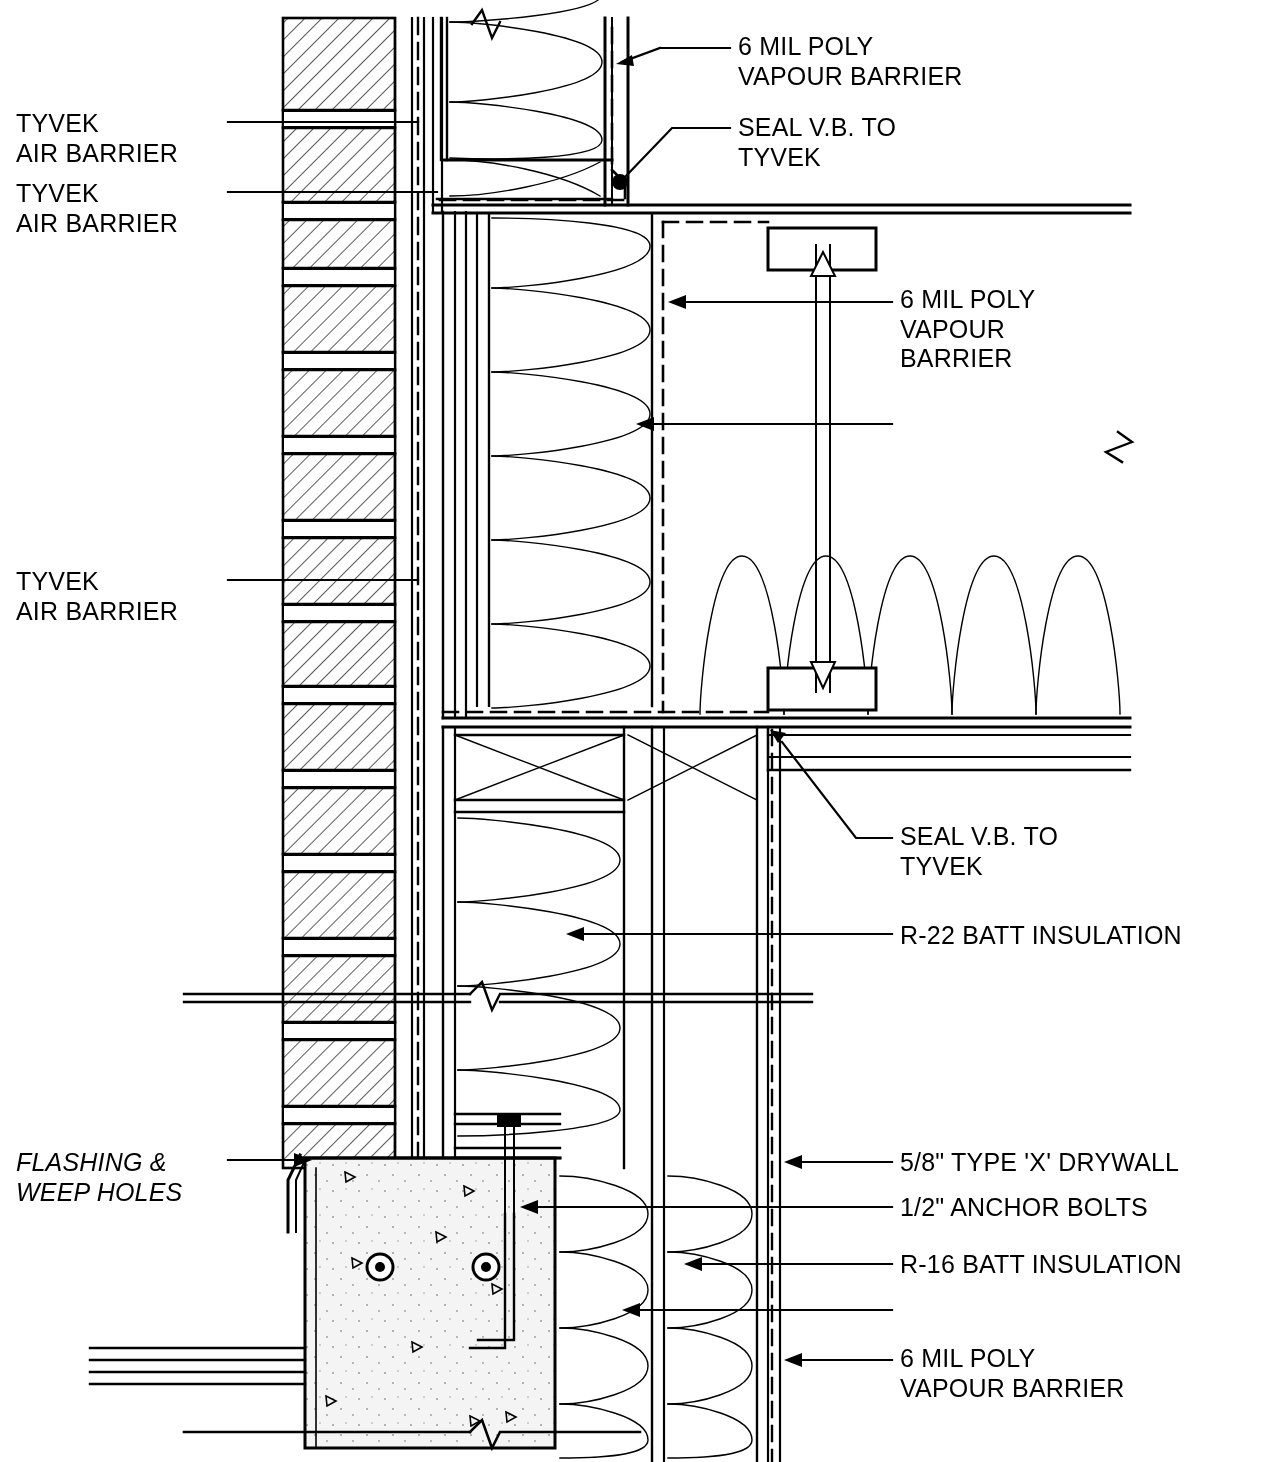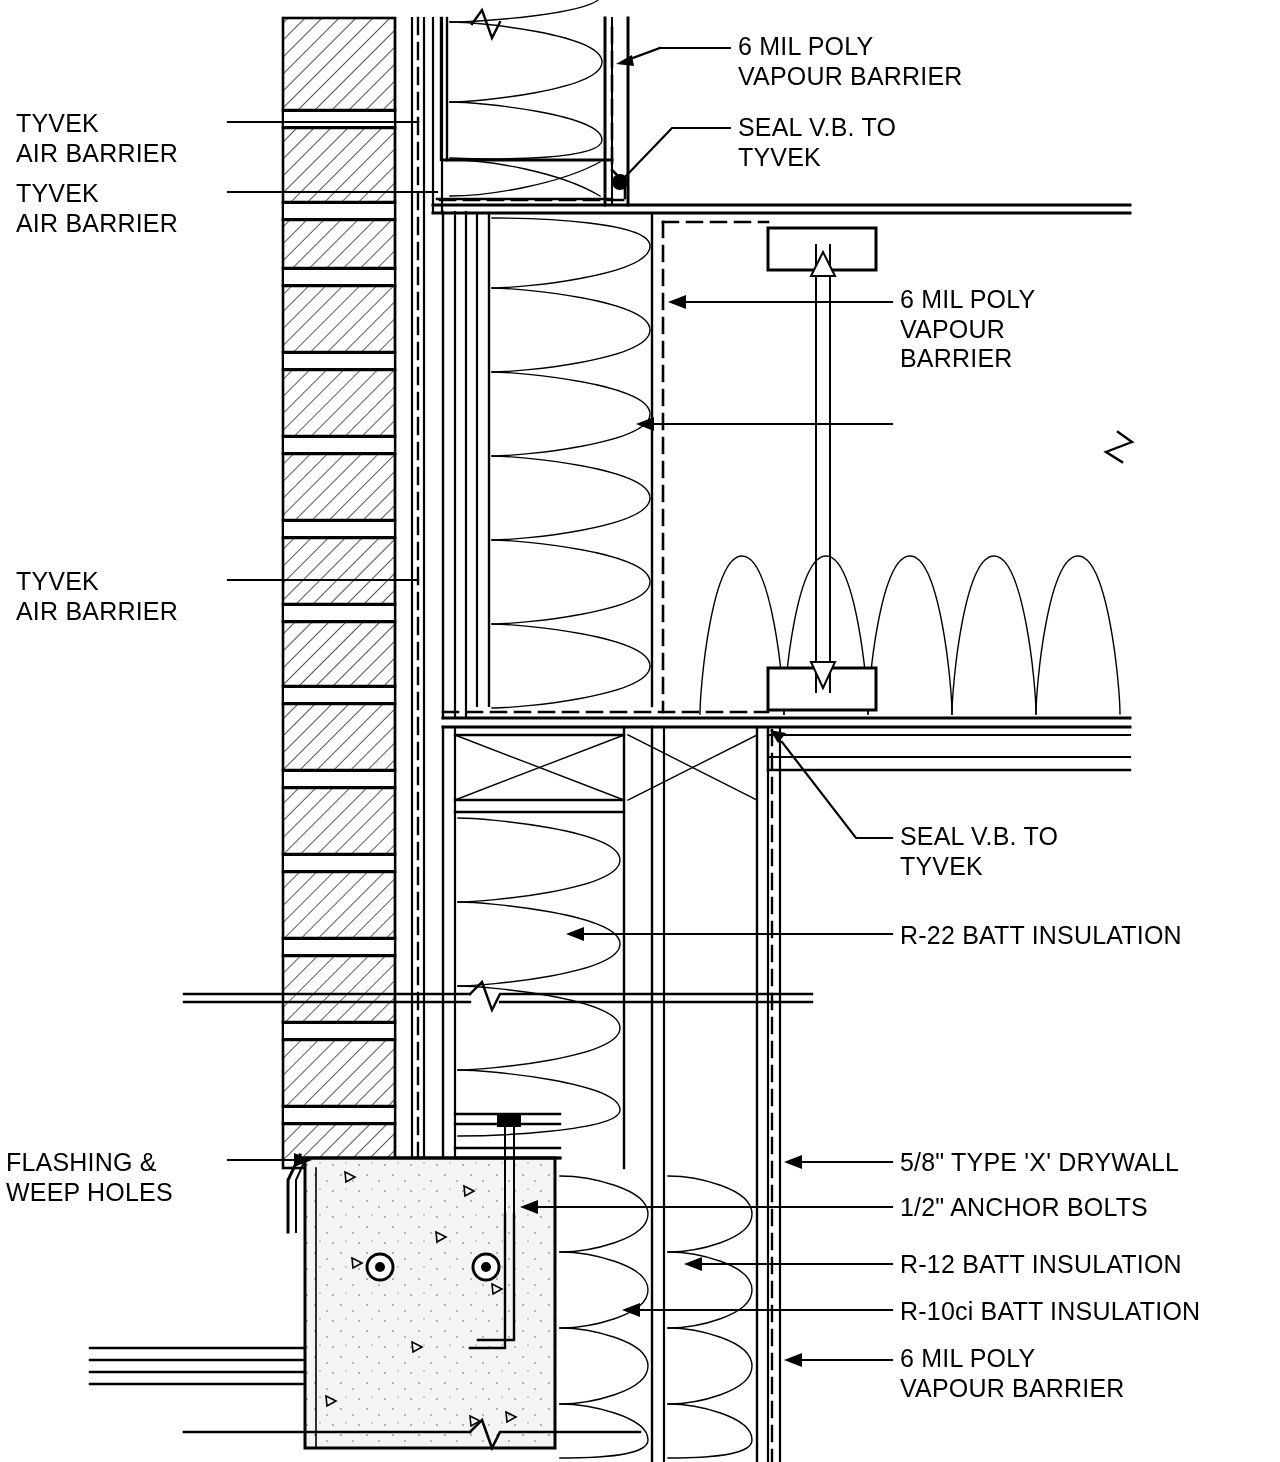--- a/index.html
+++ b/index.html
@@ -369,22 +369,21 @@
   <div class="lbl" style="left:16px;top:179px;">TYVEK
 AIR BARRIER</div>
   <div class="lbl" style="left:900px;top:285px;">6 MIL POLY
 VAPOUR
 BARRIER</div>
   <div class="lbl" style="left:16px;top:567px;">TYVEK
 AIR BARRIER</div>
   <div class="lbl" style="left:900px;top:822px;">SEAL V.B. TO
 TYVEK</div>
   <div class="lbl" style="left:900px;top:921px;">R-22 BATT INSULATION</div>
-  <div class="lbl" style="left:6px;top:1148px;">FLASHING &amp;
+  <div class="lbl" style="left:16px;top:1148px;font-style:italic;">FLASHING &amp;
 WEEP HOLES</div>
   <div class="lbl" style="left:900px;top:1148px;">5/8" TYPE 'X' DRYWALL</div>
   <div class="lbl" style="left:900px;top:1193px;">1/2" ANCHOR BOLTS</div>
-  <div class="lbl" style="left:900px;top:1250px;">R-12 BATT INSULATION</div>
-  <div class="lbl" style="left:900px;top:1297px;">R-10ci BATT INSULATION</div>
+  <div class="lbl" style="left:900px;top:1250px;">R-16 BATT INSULATION</div>
   <div class="lbl" style="left:900px;top:1344px;">6 MIL POLY
 VAPOUR BARRIER</div>
 
 </div>
 
 </body></html>

